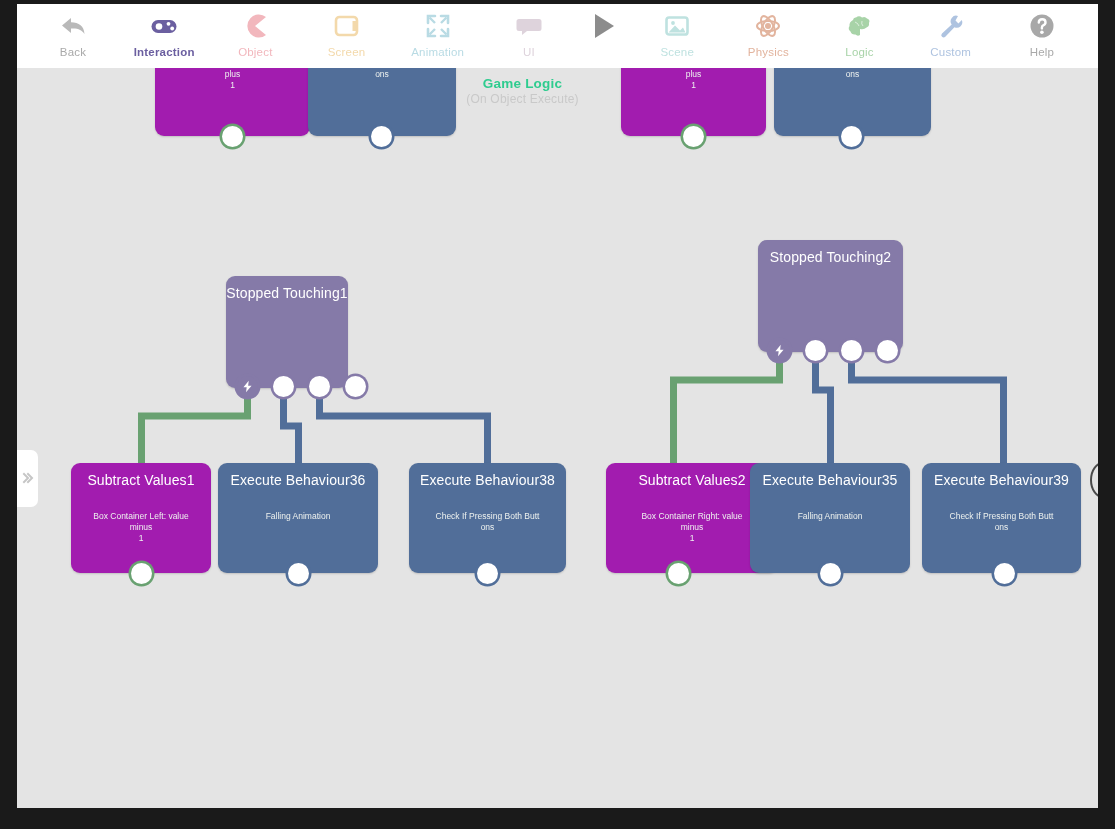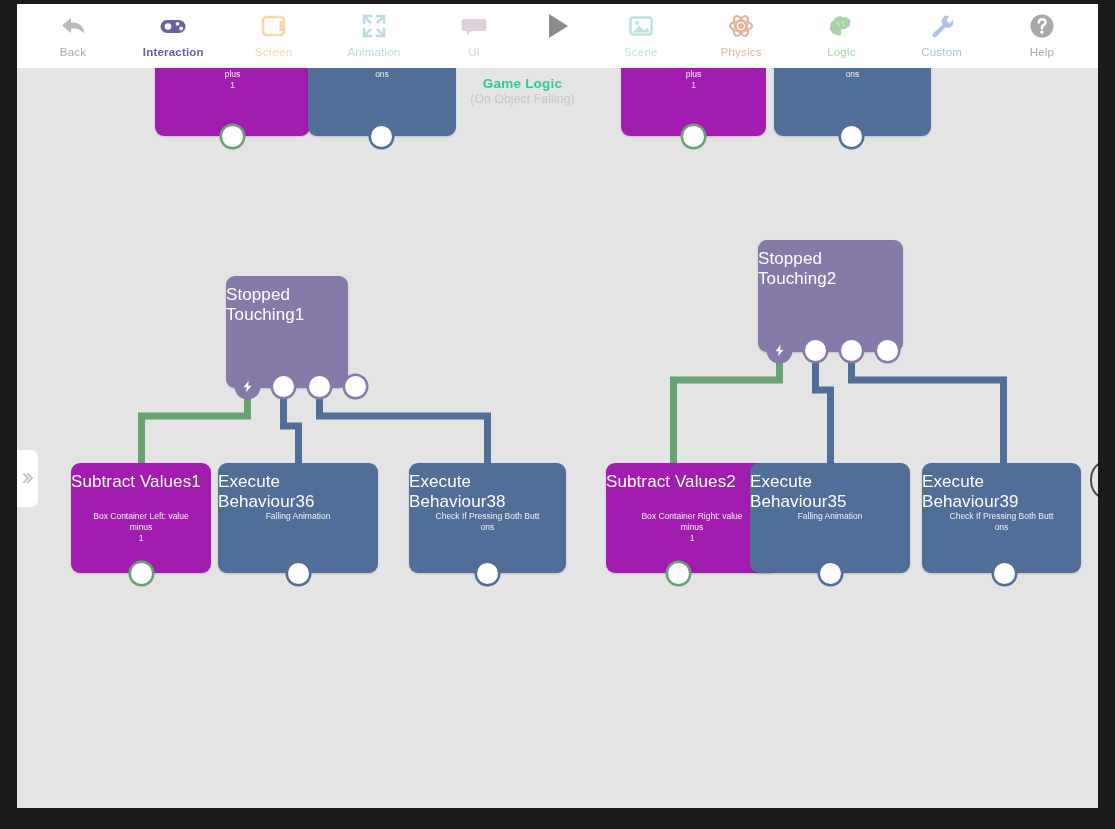--- a/index.html
+++ b/index.html
@@ -68,21 +68,22 @@
     overflow: visible;
     cursor: pointer;
   }
   .node.green  { background: #a21caf; }
   .node.blue   { background: #516e99; }
   .node.purple { background: #857aa8; }
 
   .node-title {
     position: absolute;
     left: 0; right: 0; top: 9px;
-    font-size: 17px;
+    text-align: center;
+    font-size: 14px;
     color: #ffffff;
     letter-spacing: .1px;
   }
   .node-body {
     position: absolute;
     left: 6px; right: 6px;
     text-align: center;
     font-size: 8.5px;
     line-height: 11px;
     color: #eef2ef;
@@ -158,20 +159,28 @@
       <div class="tb-item">
         <div class="tb-icon">
           <svg width="30" height="30" viewBox="0 0 30 30">
             <rect x="2.5" y="9" width="25" height="13" rx="6.5" fill="#6b5fa0"></rect>
             <circle cx="10" cy="15.5" r="3.3" fill="#fff"></circle>
             <circle cx="19.5" cy="12.8" r="1.9" fill="#fff"></circle>
             <circle cx="23.2" cy="17.5" r="1.9" fill="#fff"></circle>
           </svg>
         </div>
         <div class="tb-label" style="color: rgb(107, 95, 160); font-weight: 600;">Interaction</div>
+      </div>
+      <div class="tb-item">
+        <div class="tb-icon">
+          <svg width="30" height="30" viewBox="0 0 30 30">
+            <path d="M26 6 A11.5 11.5 0 1 0 26 24 L15 15 Z" fill="#f2b7bd"></path>
+          </svg>
+        </div>
+        <div class="tb-label" style="color: rgb(242, 183, 189);">Object</div>
       </div>
       <div class="tb-item">
         <div class="tb-icon">
           <svg width="30" height="30" viewBox="0 0 30 30">
             <rect x="4" y="6" width="21" height="18" rx="3.5" fill="none" stroke="#f3d9ab" stroke-width="2.6"></rect>
             <rect x="20.5" y="10" width="3.6" height="10" fill="#f3d9ab"></rect>
           </svg>
         </div>
         <div class="tb-label" style="color: rgb(243, 217, 171);">Screen</div>
       </div>
@@ -339,21 +348,21 @@
         <div class="node blue" style="left: 905px; top: 395px; width: 159px; height: 110px;">
           <div class="node-title">Execute Behaviour39</div>
           <div class="node-body" style="top: 48px;">Check If Pressing Both Butt
 ons</div>
           <div class="port b" style="left: 72px; top: 100px;"></div>
         </div>
       </div>
 
     <div class="sect" style="left:418px; top:8px; width:175px;">
       <div class="sect-title">Game Logic</div>
-      <div class="sect-sub">(On Object Falling)</div>
+      <div class="sect-sub">(On Object Execute)</div>
     </div>
 
     <div class="left-tab">
       <span>
         <svg width="12" height="12" viewBox="0 0 12 12">
           <path d="M2 2 L6 6 L2 10" fill="none" stroke="#c6c6c6" stroke-width="2" stroke-linecap="square"></path>
           <path d="M6 2 L10 6 L6 10" fill="none" stroke="#c6c6c6" stroke-width="2" stroke-linecap="square"></path>
         </svg>
       </span>
     </div>

